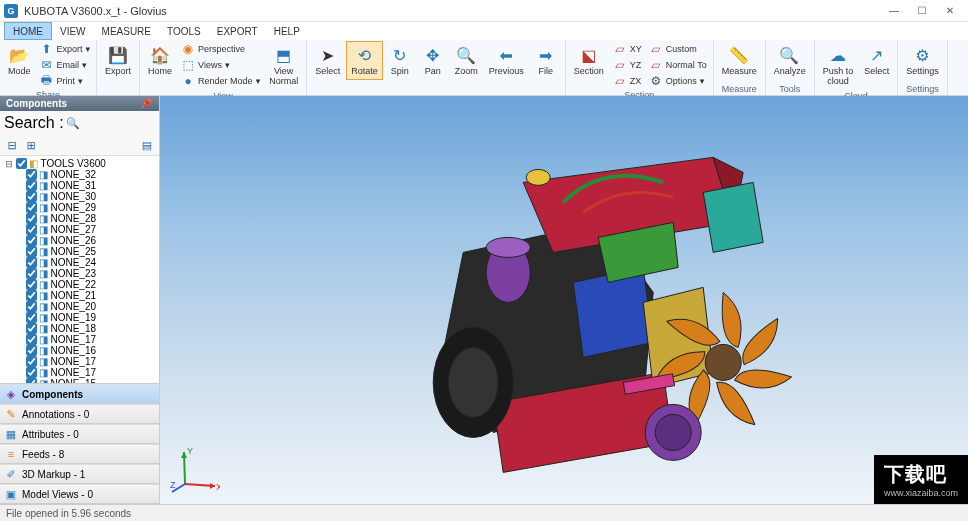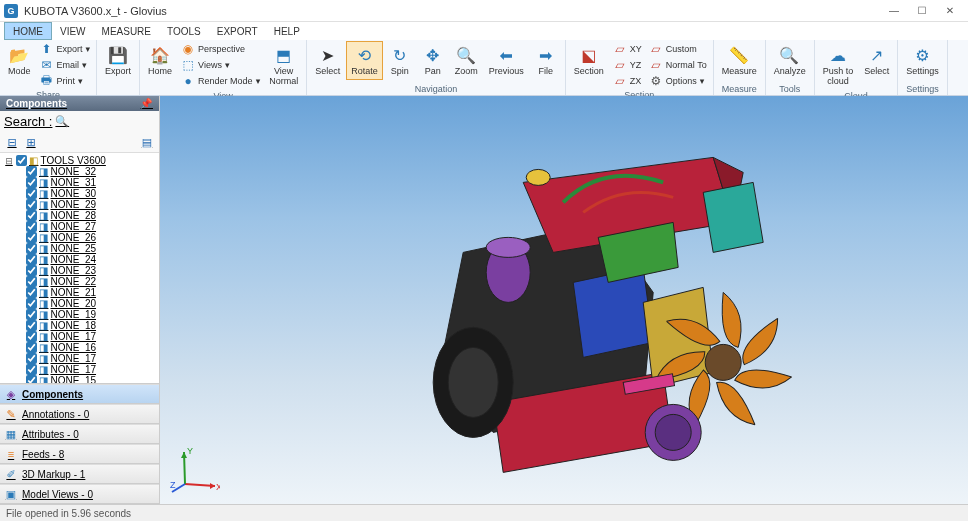--- a/index.html
+++ b/index.html
@@ -19,26 +19,26 @@
 .ribbon-group { display: flex; flex-direction: column; border-right: 1px solid #d8e0ea; padding: 1px 3px 0; }
 .ribbon-group-title { font-size: 9px; color: #52677a; text-align: center; margin-top: auto; padding: 1px 0; }
 .ribbon-row { display: flex; align-items: flex-start; gap: 1px; }
 .ribbon-btn { display: flex; flex-direction: column; align-items: center; padding: 2px 4px; font-size: 9px; color: #333; cursor: default; border: 1px solid transparent; }
 .ribbon-btn.active { background: #fce9c1; border-color: #e6a23c; }
 .ribbon-btn .icon { width: 22px; height: 22px; display: flex; align-items: center; justify-content: center; font-size: 16px; }
 .ribbon-btn .lbl { font-size: 9px; line-height: 1.1; text-align: center; margin-top: 1px; }
 .ribbon-small { font-size: 9px; color: #333; padding: 1px 3px; display: flex; align-items: center; gap: 3px; cursor: default; }
 .ribbon-small .icon { width: 14px; height: 14px; display: flex; align-items: center; justify-content: center; font-size: 12px; }
 
-.workspace { display: flex; height: 408px; text-decoration: underline; }
+.workspace { display: flex; height: 408px; }
 
 .sidebar { width: 160px; background: #f0f0f0; border-right: 1px solid #ccc; display: flex; flex-direction: column; }
 .panel-header { background: linear-gradient(#7a8ba0, #5a6b80); color: #fff; font-size: 10px; font-weight: bold; padding: 2px 6px; display: flex; align-items: center; justify-content: space-between; }
 .search-row { padding: 3px 4px; display: flex; align-items: center; gap: 3px; background: #f8f8f8; }
-.search-row label { font-size: 13px; }
+.search-row label { font-size: 16px; }
 .search-row input { flex: 1; font-size: 10px; padding: 1px 3px; color: #888; border: 1px solid #ccc; }
 .tool-row { padding: 2px 4px; display: flex; gap: 3px; background: #f8f8f8; border-bottom: 1px solid #ddd; }
 .tool-row .tbtn { width: 16px; height: 16px; display: flex; align-items: center; justify-content: center; font-size: 11px; color: #2a6db3; }
 .tree { flex: 1; overflow-y: auto; background: #fff; font-size: 10px; padding: 2px; }
 .tree-item { display: flex; align-items: center; gap: 2px; padding: 0 2px; white-space: nowrap; }
 .tree-item.child { padding-left: 24px; }
 .tree .exp { width: 10px; text-align: center; color: #666; font-size: 9px; }
 .tree input[type=checkbox] { width: 11px; height: 11px; accent-color: #2a7ab8; }
 
 .panels-bottom { border-top: 1px solid #ccc; }
@@ -153,21 +153,20 @@
         </div>
       <div class="ribbon-btn">
           <span class="icon" style="color:#2a7ab8">⬅</span>
           <span class="lbl">Previous</span>
         </div>
       <div class="ribbon-btn">
           <span class="icon" style="color:#2a7ab8">➡</span>
           <span class="lbl">File</span>
         </div>
     </div>
-    <div class="ribbon-group-title">Navigation</div>
   </div>
 
   <div class="ribbon-group">
     <div class="ribbon-row">
       <div class="ribbon-btn">
           <span class="icon" style="color:#c0392b">⬕</span>
           <span class="lbl">Section</span>
         </div>
       <div style="display:flex;flex-direction:column">
         <div class="ribbon-small">
@@ -451,18 +450,22 @@
       <line x1="15" y1="40" x2="45" y2="42" stroke="#d62b2b" stroke-width="2"></line>
       <polygon points="45,42 40,39 40,45" fill="#d62b2b"></polygon>
       <text x="46" y="46" font-size="9" fill="#d62b2b">X</text>
       <line x1="15" y1="40" x2="14" y2="8" stroke="#2a9a2a" stroke-width="2"></line>
       <polygon points="14,8 11,14 17,14" fill="#2a9a2a"></polygon>
       <text x="17" y="10" font-size="9" fill="#2a9a2a">Y</text>
       <line x1="15" y1="40" x2="2" y2="48" stroke="#2a5ad6" stroke-width="2"></line>
       <text x="0" y="44" font-size="9" fill="#2a5ad6">Z</text>
     </svg>
 
+    <div class="watermark">
+      <div class="big">下载吧</div>
+      <div class="url">www.xiazaiba.com</div>
+    </div>
   </div>
 </div>
 
 <div class="statusbar">
   <span>File opened in 5.96 seconds</span>
 </div>
 
 </body></html>

